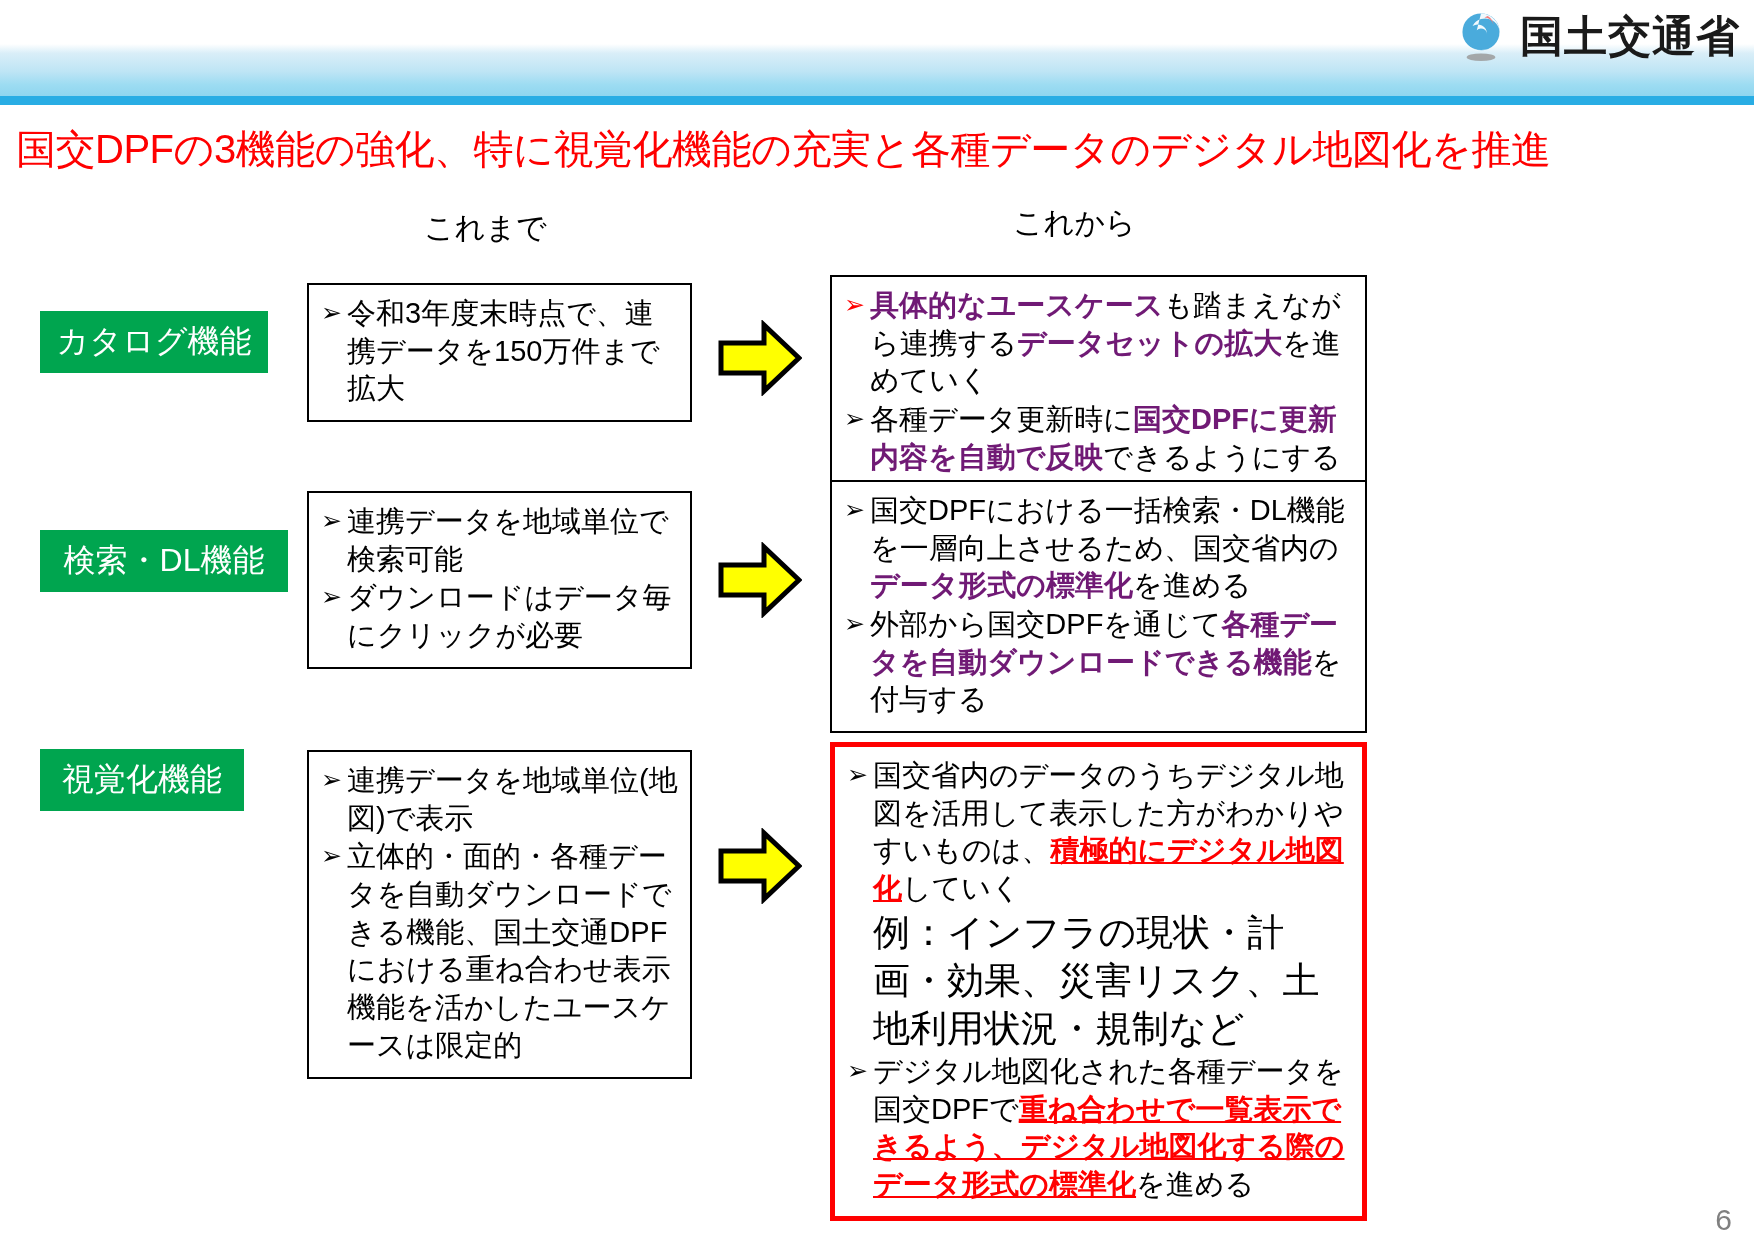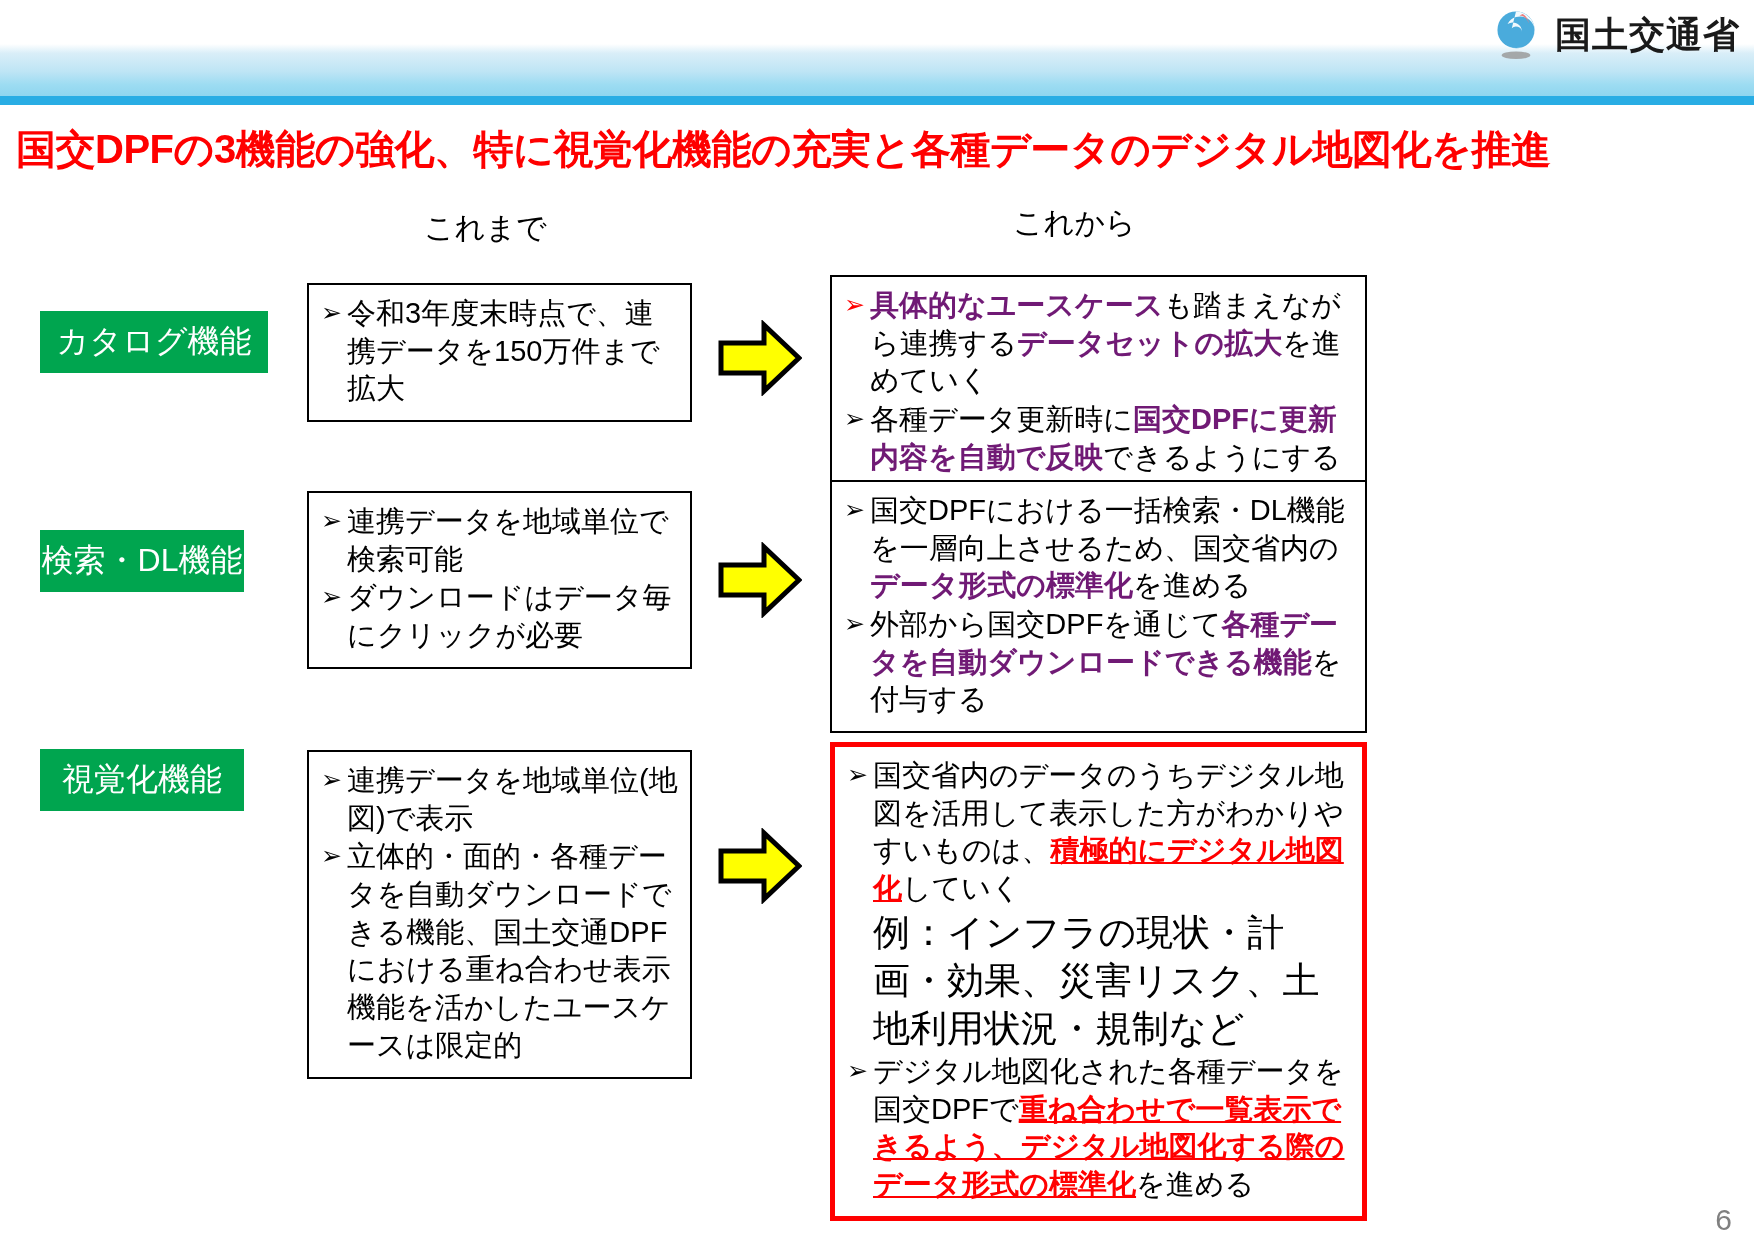--- a/index.html
+++ b/index.html
@@ -60,35 +60,35 @@
     display: flex;
     align-items: center;
     gap: 12px;
   }
   .ministry-mark {
     width: 54px;
     height: 54px;
     flex: 0 0 auto;
   }
   .ministry-name {
-    font-size: 36px;
+    font-size: 43px;
     font-weight: bold;
     color: #1a1a1a;
     letter-spacing: 1px;
     white-space: nowrap;
   }
 
   
   .subtitle {
     position: absolute;
     left: 16px;
     top: 122px;
     width: 1730px;
     font-size: 40px;
-    font-weight: bold;
+    font-weight: normal;
     color: #ff0000;
     letter-spacing: -0.5px;
     white-space: nowrap;
   }
 
   
   .col-head {
     position: absolute;
     font-size: 30px;
     color: #000000;
@@ -111,21 +111,21 @@
     position: absolute;
     background: #00a54f;
     color: #ffffff;
     font-size: 32px;
     text-align: center;
     white-space: nowrap;
     padding: 9px 0;
     box-sizing: border-box;
   }
   .fn-tag-1 { left: 40px;  top: 39px;  width: 228px; }
-  .fn-tag-2 { left: 40px;  top: 50px;  width: 204px; }
+  .fn-tag-2 { left: 40px;  top: 50px;  width: 248px; }
   .fn-tag-3 { left: 40px;  top: 19px;  width: 204px; }
 
   .panel {
     position: absolute;
     background: #ffffff;
     box-sizing: border-box;
     border: 2px solid #000000;
     padding: 10px 12px 12px 12px;
   }
   .panel.red-border {

